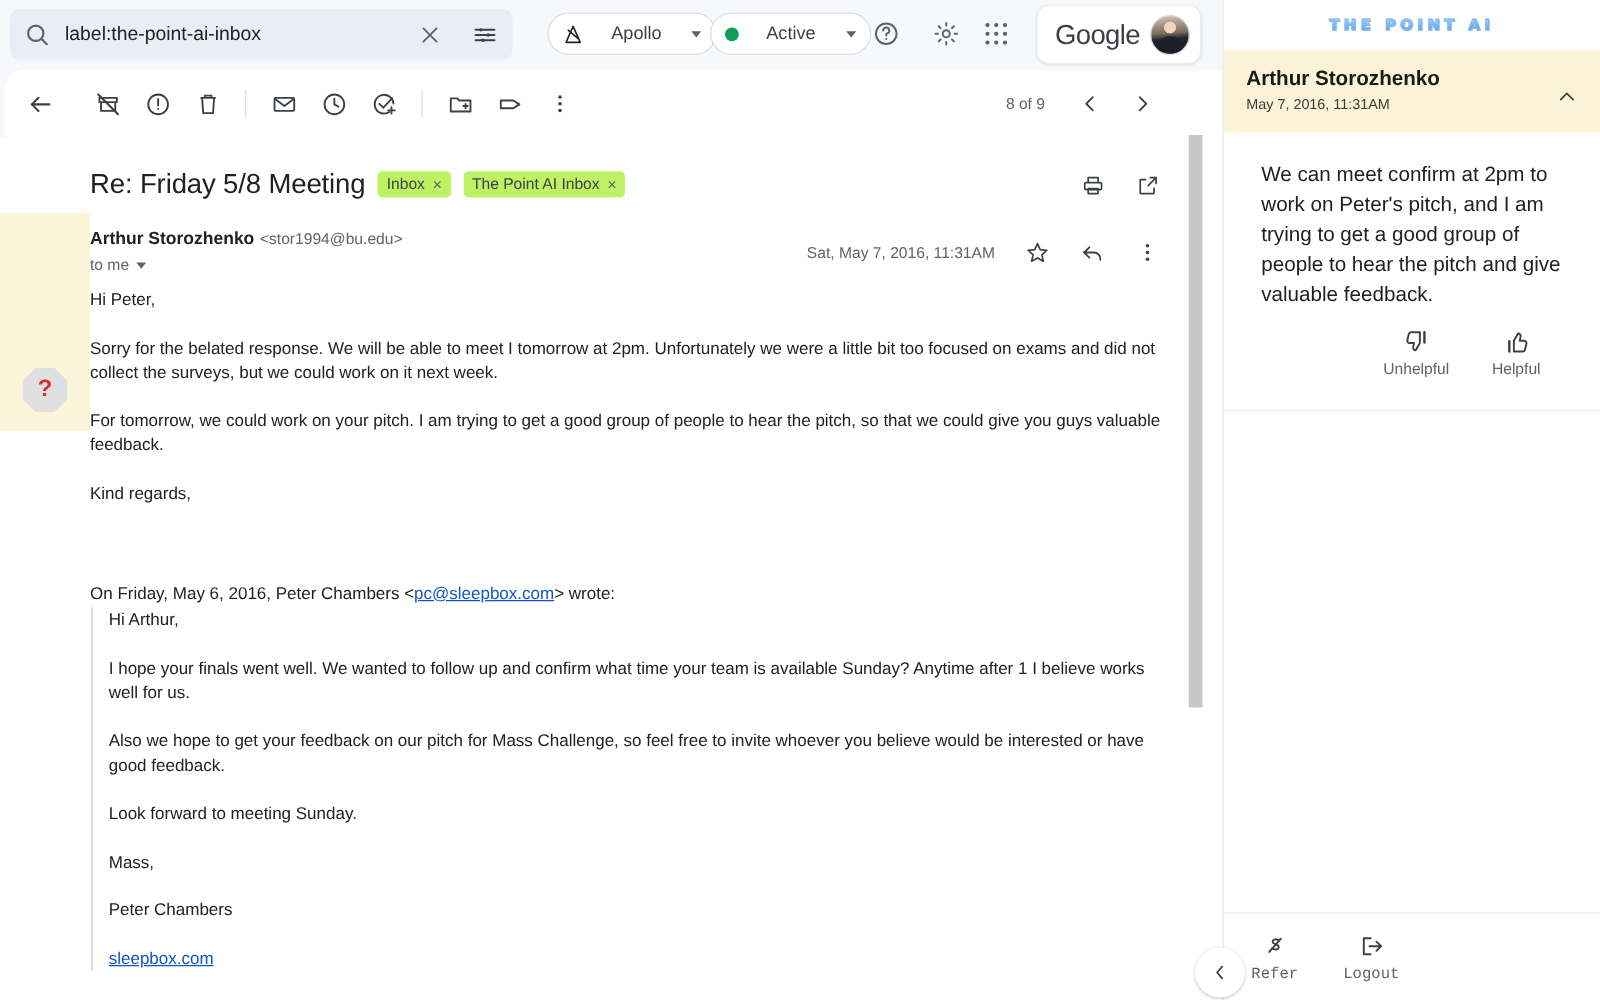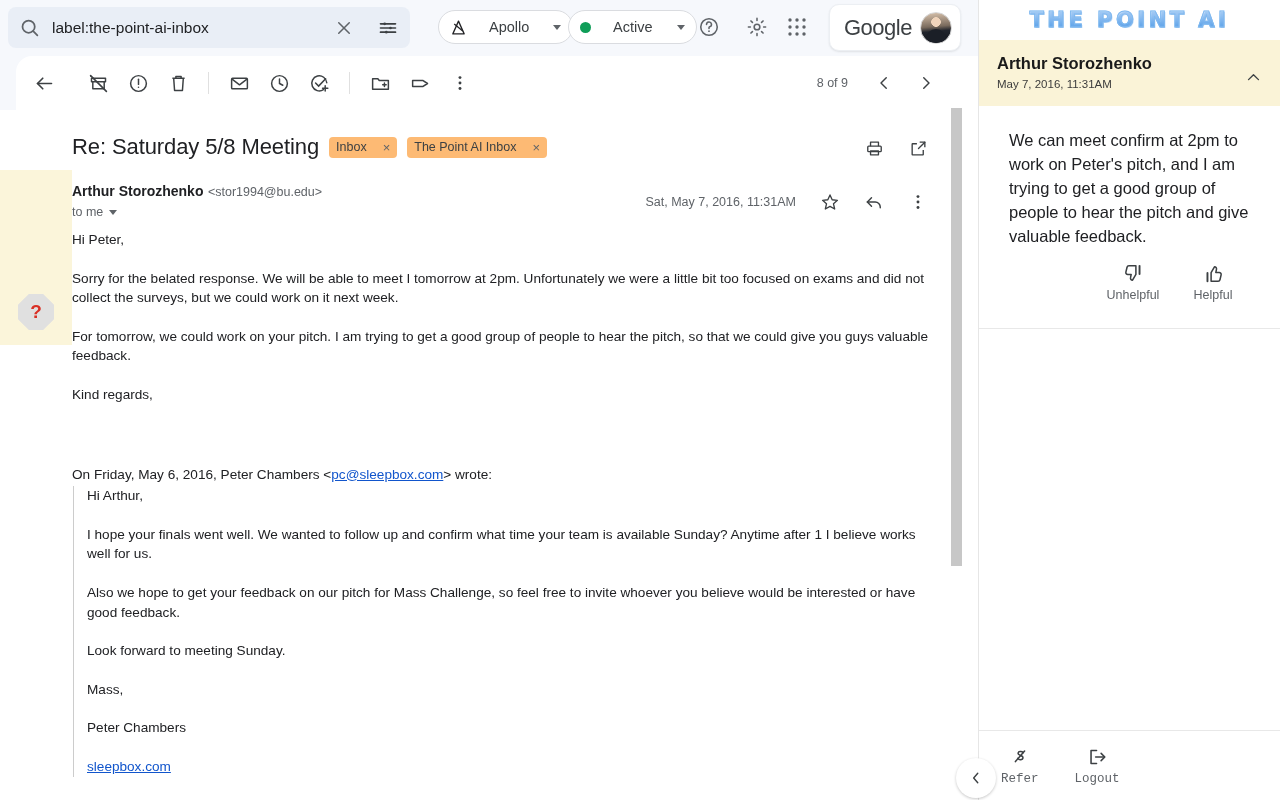--- a/index.html
+++ b/index.html
@@ -73,43 +73,43 @@
       linear-gradient(175deg,#d9c3ad 0%, #7a6b5d 45%, #20242c 60%, #13161c 100%);
     border: 1px solid #d7d7d7; overflow: hidden; position: relative; flex: none;
   }
   .avatar-photo::after{
     content:""; position:absolute; left:50%; top:56%; width:20px; height:20px;
     transform:translateX(-50%); border-radius:50% 50% 0 0; background:#1b1f27;
   }
 
   
   .actionbar {
-    position: absolute; left: 16px; top: 56px; width: 978px; height: 54px;
+    position: absolute; left: 4px; top: 56px; width: 978px; height: 54px;
     background: #fff; border-top-left-radius: 16px; display: flex; align-items: center;
   }
   .tb { width: 40px; height: 40px; border-radius: 50%; display:flex; align-items:center; justify-content:center; cursor:pointer;}
   .tb-divider { width: 1px; height: 22px; background: #e0e0e0; margin: 0 10px; }
   .pager { position: absolute; right: 48px; top: 0; height: 54px; display: flex; align-items: center; gap: 2px; }
   .pager-count { font-size: 12.5px; color: #5f6368; margin-right: 14px; white-space: nowrap;}
 
   
   .reading {
     position: absolute; left: 0; top: 110px; width: 978px; height: 690px;
     background: #fff; overflow: hidden;
   }
   .subject-row {
     position: absolute; left: 0; top: 12px; width: 978px; height: 50px;
     display: flex; align-items: center; padding-left: 72px;
   }
   .subject {
     font-size: 22px; color: #202124; font-weight: 400; letter-spacing: -0.1px;
   }
   .chip {
-    display: inline-flex; align-items: center; gap: 16px;
-    background: #fdba74; color: #3c4043; border-radius: 4px;
+    display: inline-flex; align-items: center; gap: 6px;
+    background: #bef264; color: #3c4043; border-radius: 4px;
     font-size: 12.5px; padding: 3px 7px; margin-left: 10px; cursor: pointer;
   }
   .chip .x { font-size: 13px; color: #5f6368; cursor: pointer; }
   .subject-actions { position: absolute; right: 40px; top: 18px; display: flex; gap: 4px; }
 
   .yellow-strip {
     position: absolute; left: 0; top: 60px; width: 72px; height: 175px;
     background: #fbf5da;
   }
   .msg-avatar {
@@ -159,21 +159,21 @@
     position: absolute; left: 978px; top: 0; width: 302px; height: 800px;
     background: #fff; border-left: 1px solid #e6e6e6;
     display: flex; flex-direction: column;
   }
   .panel-logo {
     height: 40px; display: flex; align-items: center; justify-content: center;
     background: #fff;
   }
   .logo-text {
     font-family: "DejaVu Sans", sans-serif;
-    font-size: 21px; font-weight: bold; letter-spacing: 3.5px;
+    font-size: 12px; font-weight: bold; letter-spacing: 3.5px;
     background: linear-gradient(180deg, #dfeeff 0%, #9ec9f5 38%, #5ba3ea 72%, #bfe0fb 100%);
     -webkit-background-clip: text; background-clip: text; color: transparent;
     -webkit-text-stroke: 0.9px #7fb8ef;
     text-shadow: 1px 1px 0 rgba(120,175,235,.45);
   }
   .card-head {
     background: #faf3d7; padding: 14px 18px 16px 18px; position: relative;
   }
   .card-head-name { font-size: 16.5px; font-weight: bold; color: #1a1a1a; }
   .card-head-date { font-size: 11.5px; color: #3c3c3c; margin-top: 5px; }
@@ -405,21 +405,21 @@
           </span>
         </div>
       </div>
     </div>
 
     <div class="reading">
 
       <div class="yellow-strip"></div>
 
       <div class="subject-row">
-        <span class="subject">Re: Saturday 5/8 Meeting</span>
+        <span class="subject">Re: Friday 5/8 Meeting</span>
         <span class="chip">
           <span>Inbox</span>
           <span class="x">×</span>
         </span>
         <span class="chip">
           <span>The Point AI Inbox</span>
           <span class="x">×</span>
         </span>
       </div>
 

